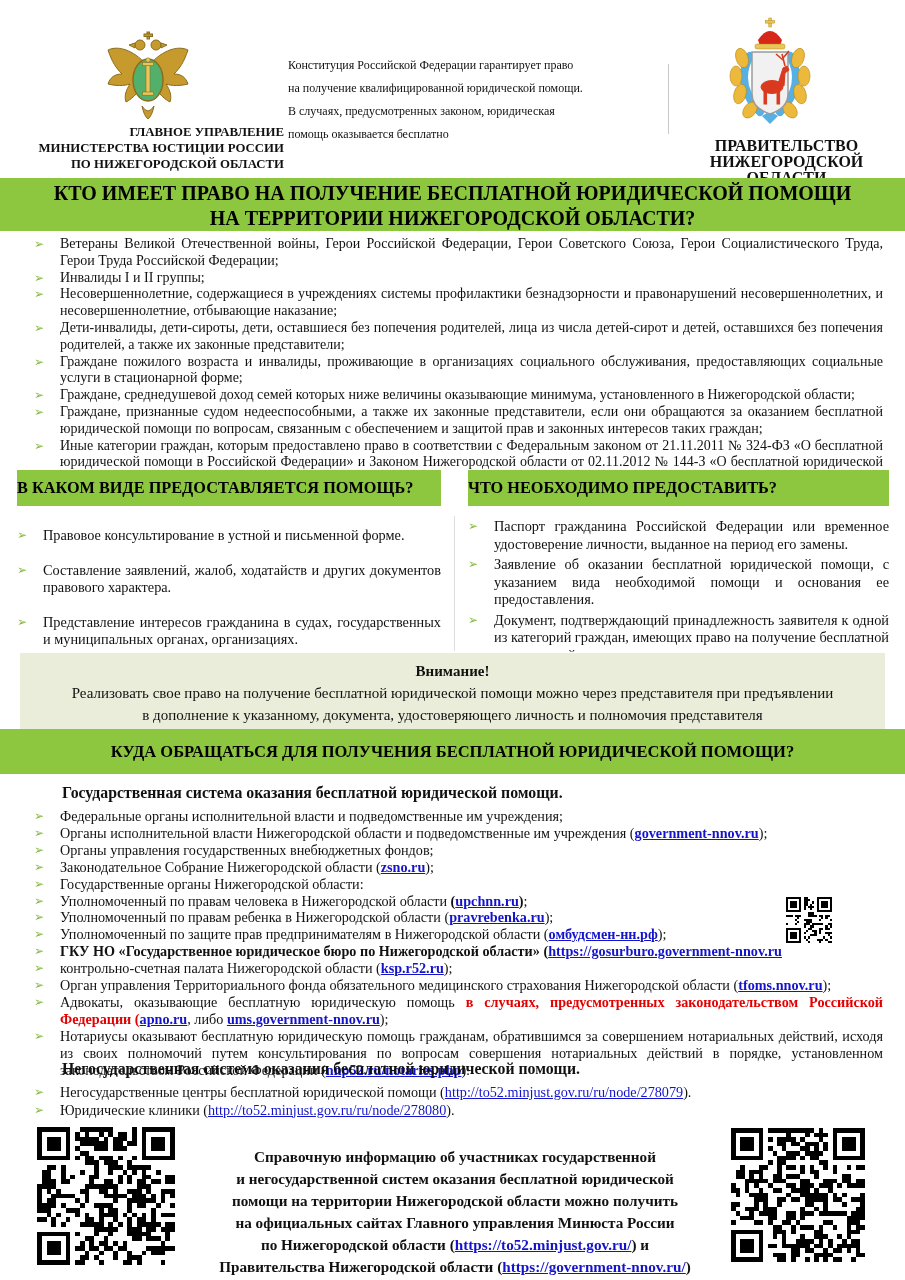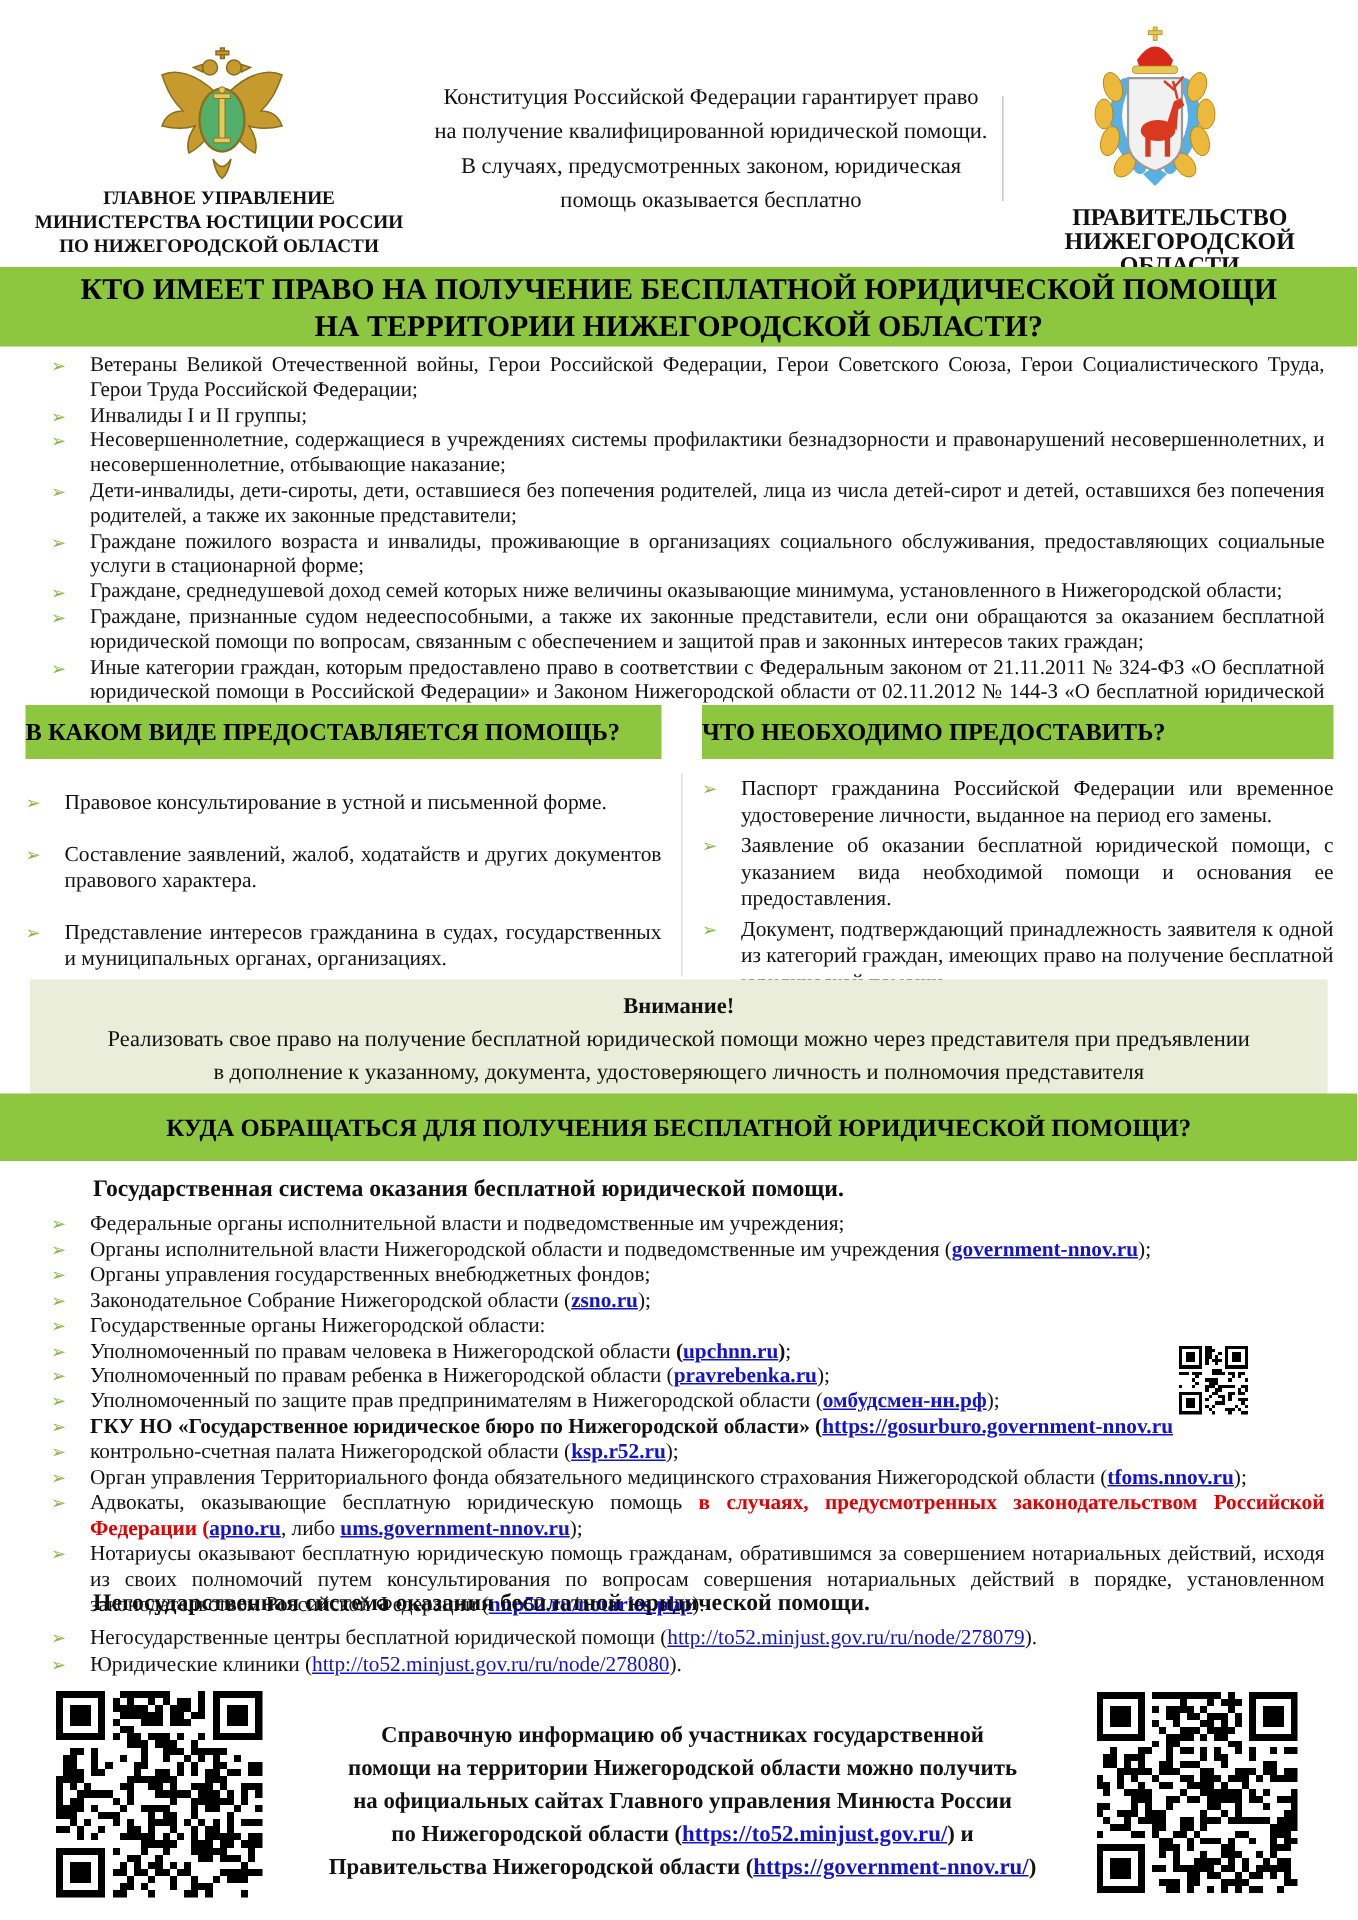--- a/index.html
+++ b/index.html
@@ -2,24 +2,24 @@
 <html style="--green: #8dc63f; --attn: #e9edda; --link: #1313cc; --red: #e30000; --bullet: #86b943;"><head>
 <meta charset="utf-8">
 <style>
   html,body{margin:0;padding:0;background:#ffffff;}
   .page{position:relative;width:905px;height:1280px;background:#fff;overflow:hidden;
         font-family:"Liberation Serif",serif;color:#111;}
 
   
   .header{position:absolute;left:0;top:0;width:905px;height:178px;}
   .emblem-left{position:absolute;left:102px;top:28px;width:92px;height:96px;}
-  .org-left{position:absolute;left:8px;top:124px;width:276px;text-align:center;
+  .org-left{position:absolute;left:8px;top:124px;width:276px;text-align:right;
             font-weight:bold;font-size:12.8px;line-height:16px;}
-  .const-text{position:absolute;left:288px;top:54px;width:372px;text-align:center;
-              font-size:15px;line-height:23px;}
+  .const-text{position:absolute;left:288px;top:54px;width:372px;
+              font-size:12px;line-height:23px;}
   .hdr-divider{position:absolute;left:668px;top:64px;width:1px;height:70px;background:#c9c9c9;}
   .emblem-right{position:absolute;left:722px;top:16px;width:96px;height:120px;}
   .org-right{position:absolute;left:668px;top:138px;width:237px;text-align:center;
              font-weight:bold;font-size:16px;line-height:16px;}
 
   
   .banner{background:var(--green);color:#000;font-weight:bold;text-align:center;}
   .banner-who{position:absolute;left:0;top:178px;width:905px;height:53px;
               font-size:20px;line-height:25px;padding-top:3px;box-sizing:border-box;}
   .banner-where{position:absolute;left:0;top:729px;width:905px;height:45px;
@@ -739,20 +739,21 @@
         <rect x="2" y="2" width="3" height="3"></rect>
         <rect x="22" y="0" width="7" height="7"></rect>
         <rect x="23" y="1" width="5" height="5" fill="#fff"></rect>
         <rect x="24" y="2" width="3" height="3"></rect>
         <rect x="0" y="22" width="7" height="7"></rect>
         <rect x="1" y="23" width="5" height="5" fill="#fff"></rect>
         <rect x="2" y="24" width="3" height="3"></rect>
       </svg></div>
   <div class="footer-text">
       <div class="fline"><span class=""><span class="">Справочную информацию об участниках государственной</span></span></div>
+      <div class="fline"><span class=""><span class="">и негосударственной систем оказания бесплатной юридической</span></span></div>
       <div class="fline"><span class=""><span class="">помощи на территории Нижегородской области можно получить</span></span></div>
       <div class="fline"><span class=""><span class="">на официальных сайтах Главного управления Минюста России</span></span></div>
       <div class="fline"><span class=""><span class="">по Нижегородской области (</span><a class="seg-link seg-b" href="#">https://to52.minjust.gov.ru/</a><span class="">) и</span></span></div>
       <div class="fline"><span class=""><span class="">Правительства Нижегородской области (</span><a class="seg-link seg-b" href="#">https://government-nnov.ru/</a><span class="">)</span></span></div>
     </div>
   <div class="qr qr-right"><svg viewBox="0 0 29 29" fill="#000">
         <rect x="8" y="0" width="1" height="1"></rect>
         <rect x="9" y="0" width="1" height="1"></rect>
         <rect x="10" y="0" width="1" height="1"></rect>
         <rect x="11" y="0" width="1" height="1"></rect>

